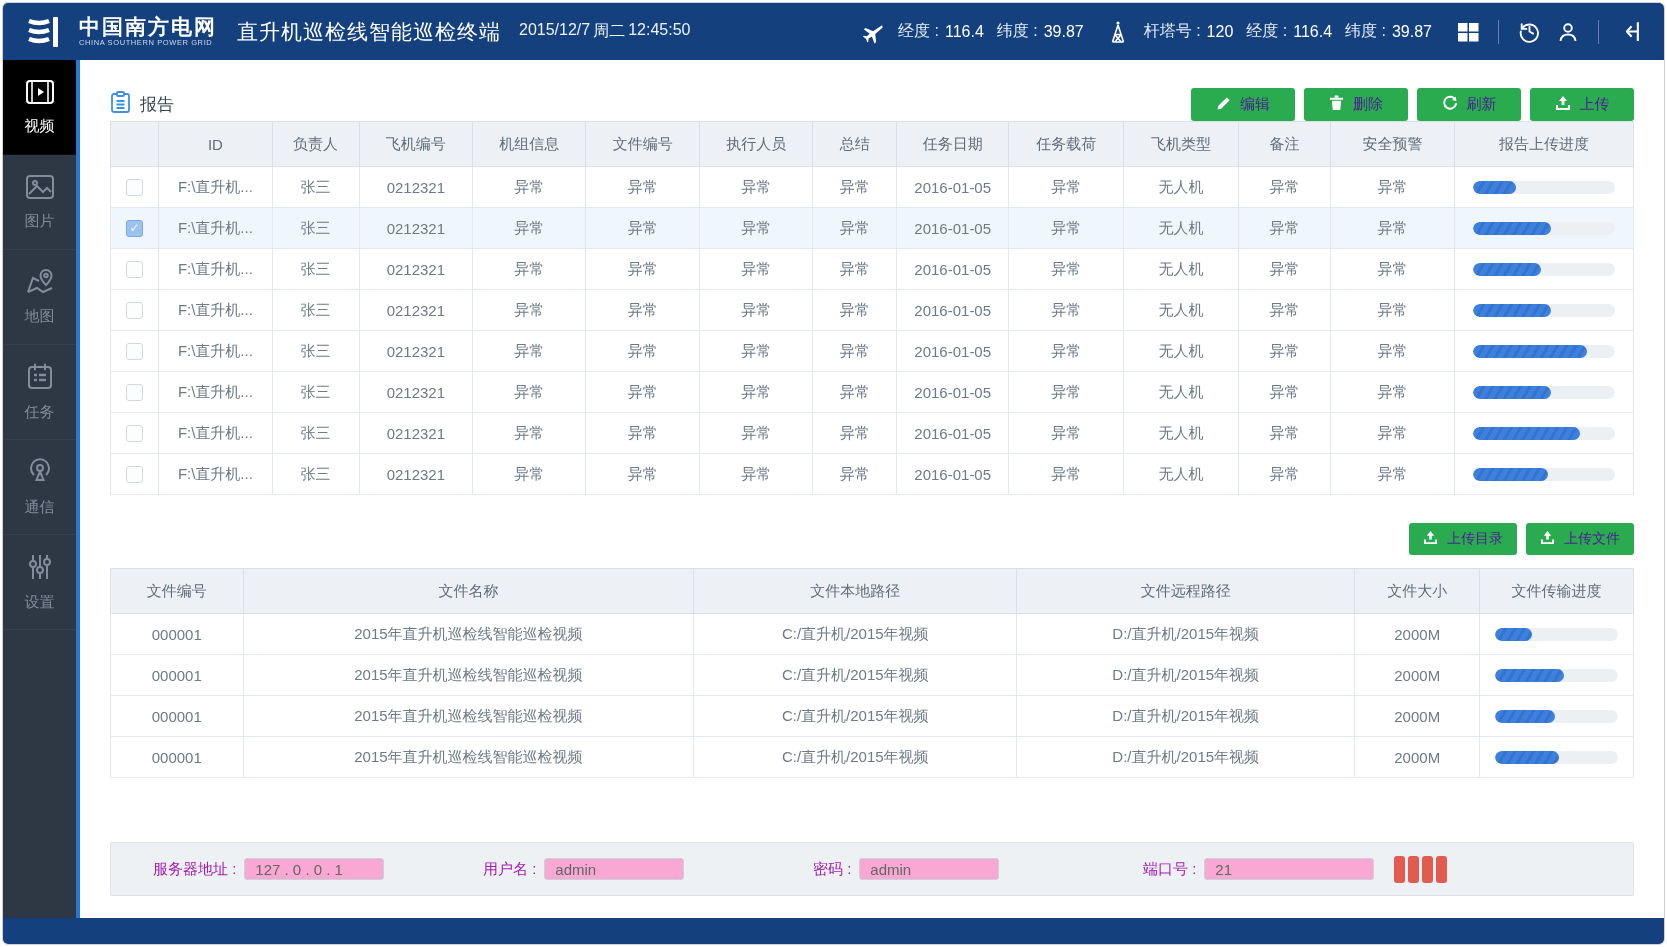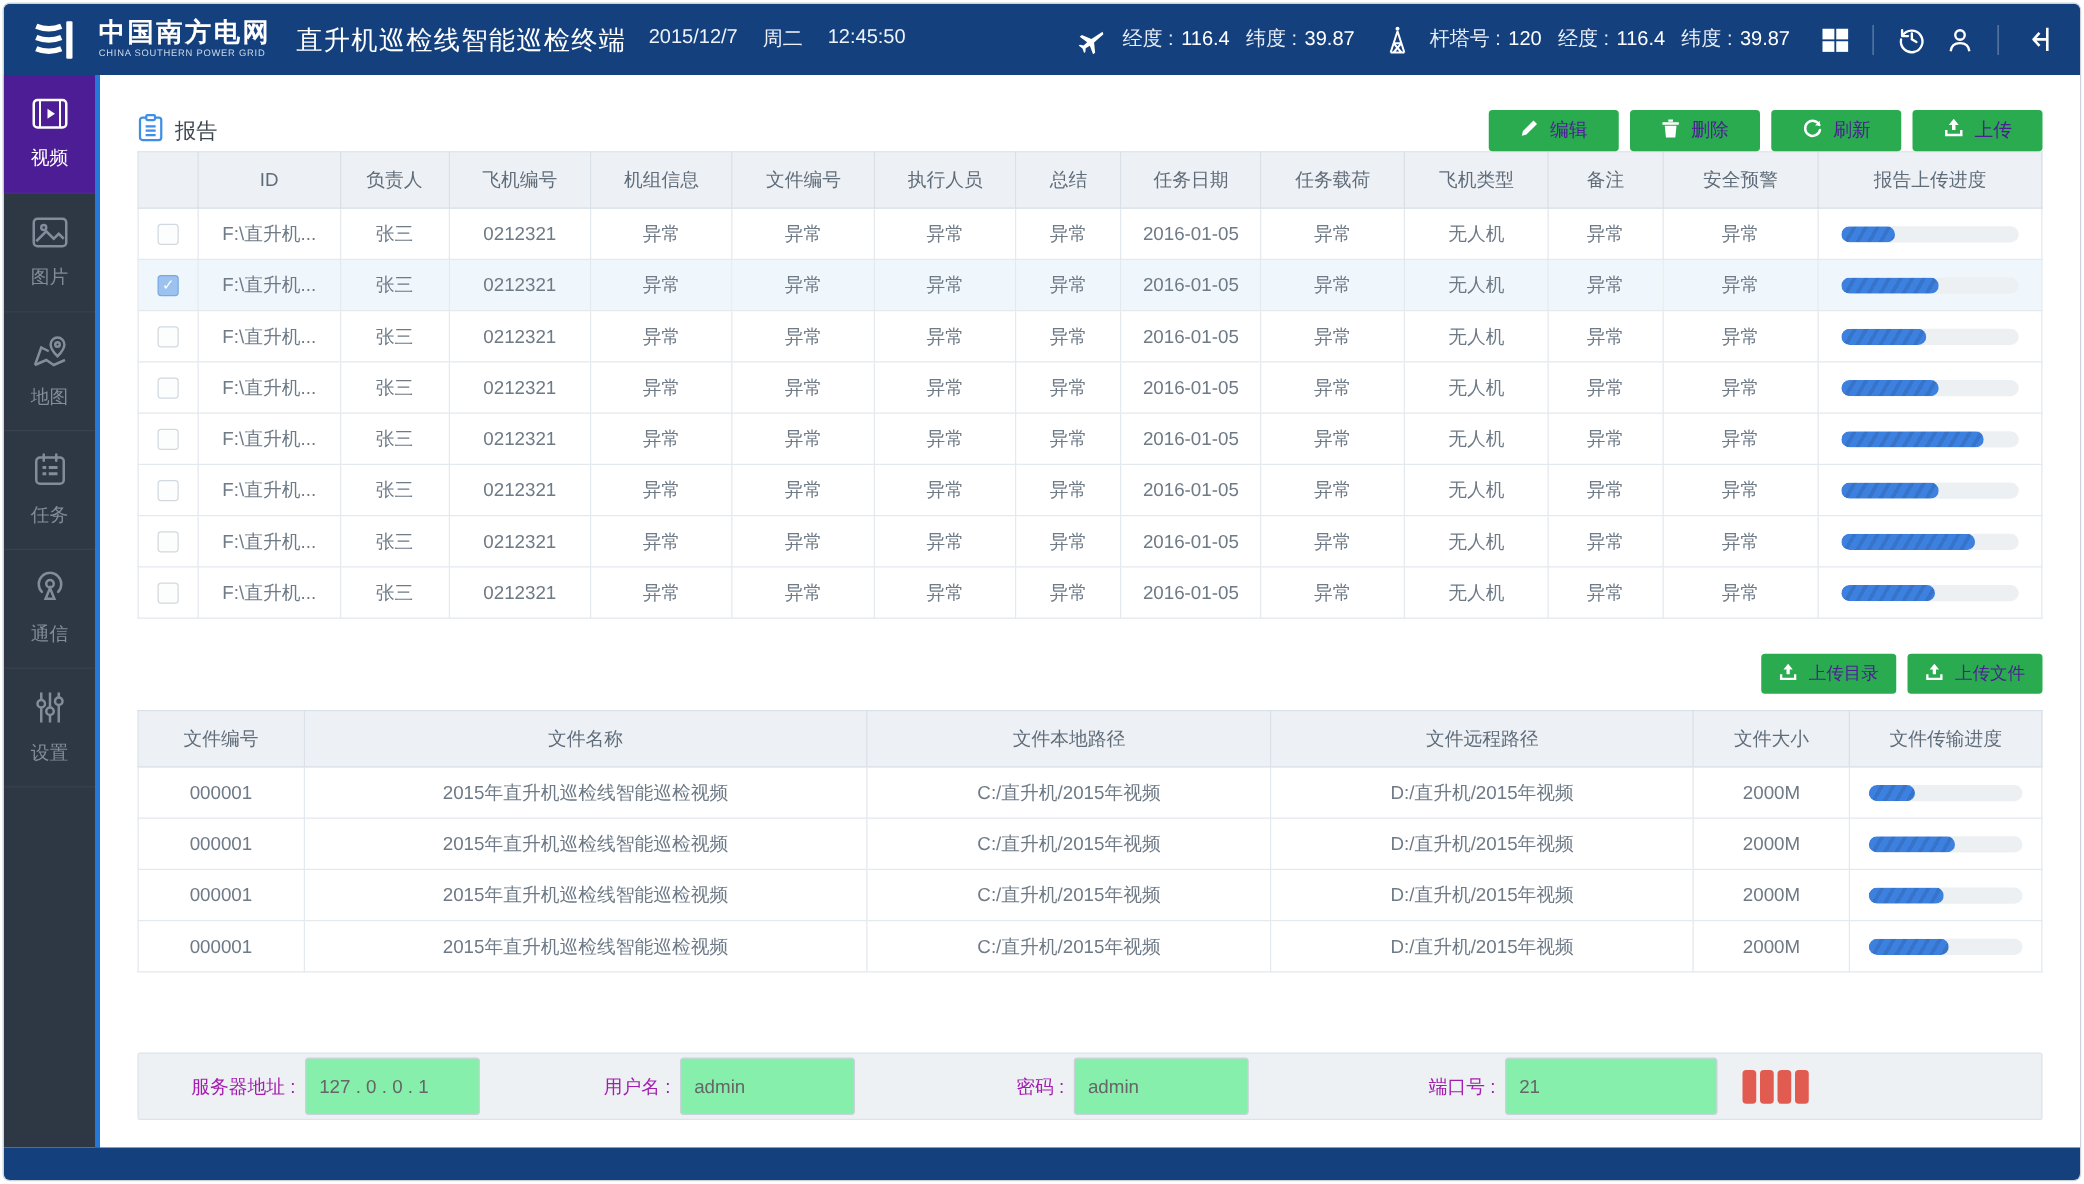--- a/index.html
+++ b/index.html
@@ -6,34 +6,34 @@
   html,body { background:#fff; font-family:"Liberation Sans","DejaVu Sans",sans-serif; }
   .window{ width:1663px; height:943px; margin:2px; border:1px solid #cdd3d8; border-radius:6px;
            overflow:hidden; display:flex; flex-direction:column; background:#fff;}
 
   
   .tophdr{ height:57px; background:#14417e; display:flex; align-items:center; padding:0 22px; flex:none; color:#fff;}
   .brand{ display:flex; align-items:center; gap:10px;}
   .brand-txt .cn{ font-size:21px; font-weight:bold; letter-spacing:2px; line-height:22px;}
   .brand-txt .en{ font-size:7.5px; letter-spacing:.6px; color:#cdd9ea;}
   .app-title{ font-size:21px; margin-left:20px; letter-spacing:1px;}
-  .datetime{ font-size:16px; margin-left:18px; display:flex; gap:20px; color:#eef3fa;}
+  .datetime{ font-size:16px; margin-left:18px; display:flex; gap:3px; color:#eef3fa;}
   .hdr-right{ margin-left:auto; display:flex; align-items:center; gap:13px; font-size:16px;}
   .hdr-right .grp{ display:flex; align-items:center; gap:6px;}
   .hdr-right .lbl{ color:#e8eef7;}
   .vsep{ width:1px; height:24px; background:rgba(255,255,255,.35); margin:0 4px;}
   .hicon{ display:inline-flex; width:26px; height:26px; align-items:center; justify-content:center;}
 
   
   .bodyrow{ flex:1; display:flex; min-height:0;}
   .sidebar{ width:77px; background:#2e3744; border-right:4px solid #2478d7; display:flex; flex-direction:column; flex:none;}
   .side-item{ height:95px; display:flex; flex-direction:column; align-items:center; justify-content:center;
               gap:9px; color:#828c9a; font-size:15px; border-bottom:1px solid rgba(255,255,255,.05); cursor:pointer;}
   .side-item svg{ stroke:#828c9a;}
-  .side-item.active{ background:#4c1d95; color:#fff;}
+  .side-item.active{ background:#000000; color:#fff;}
   .side-item.active svg{ stroke:#fff;}
   .content{ flex:1; background:#fff; padding:28px 30px 0 30px; overflow:hidden;}
 
   
   .sec-head{ display:flex; align-items:center; }
   .sec-title{ display:flex; align-items:center; gap:9px; font-size:17px; color:#3c4650;}
   .btns{ margin-left:auto; display:flex; gap:9px;}
   .gbtn{ min-width:104px; height:33px; background:#2aab4f; color:#4c1d95; border:none; border-radius:3px;
          font-size:15px; display:flex; align-items:center; justify-content:center; gap:9px; cursor:pointer;
          font-family:inherit; padding:0 14px;}
@@ -55,21 +55,21 @@
          background-image:repeating-linear-gradient(120deg, rgba(0,0,0,.10) 0 3px, transparent 3px 8px);}
 
   .midbtns{ display:flex; justify-content:flex-end; gap:9px; margin:28px 0 13px 0;}
   .midbtns .gbtn{ height:32px; min-width:96px; font-size:14px;}
 
   
   .srv{ margin-top:64px; height:54px; background:#eef1f4; border:1px solid #dde3e9; border-radius:2px;
         display:flex; align-items:center; padding:0 42px; gap:10px;}
   .srv .fgrp{ display:flex; align-items:center; gap:8px; flex:1;}
   .srv label{ font-size:15px; color:#a21caf; white-space:nowrap;}
-  .srv input{ height:46px; border:1px solid #c9d2d9; border-radius:3px; background:#86efac; padding:0 10px;
+  .srv input{ height:22px; border:1px solid #c9d2d9; border-radius:3px; background:#f9a8d4; padding:0 10px;
               font-size:15px; color:#666; font-family:inherit; width:140px;}
   .sigbars{ display:flex; gap:3px; align-items:center;}
   .sigbars span{ width:11px; height:27px; background:#e25b50; border-radius:3px; display:block;}
 
   .footer{ height:26px; background:#14417e; flex:none;}
 </style>
 </head>
 <body>
 
 <div class="window">

